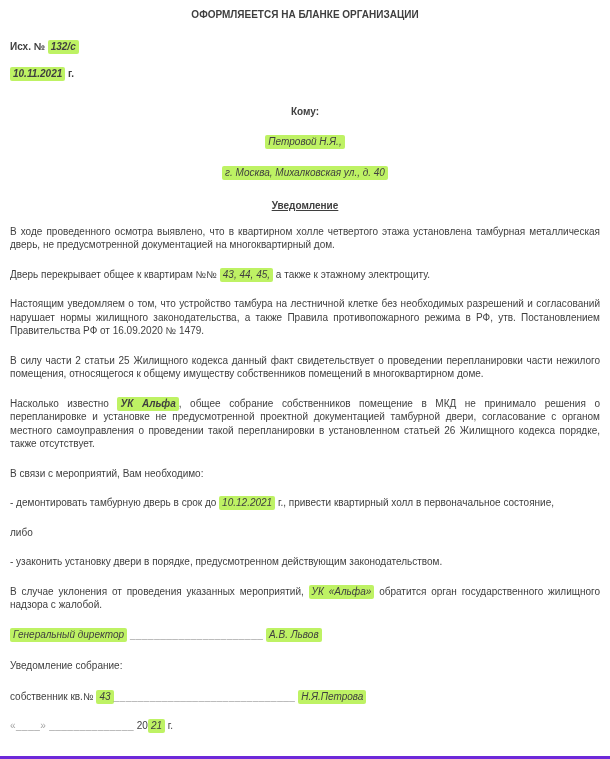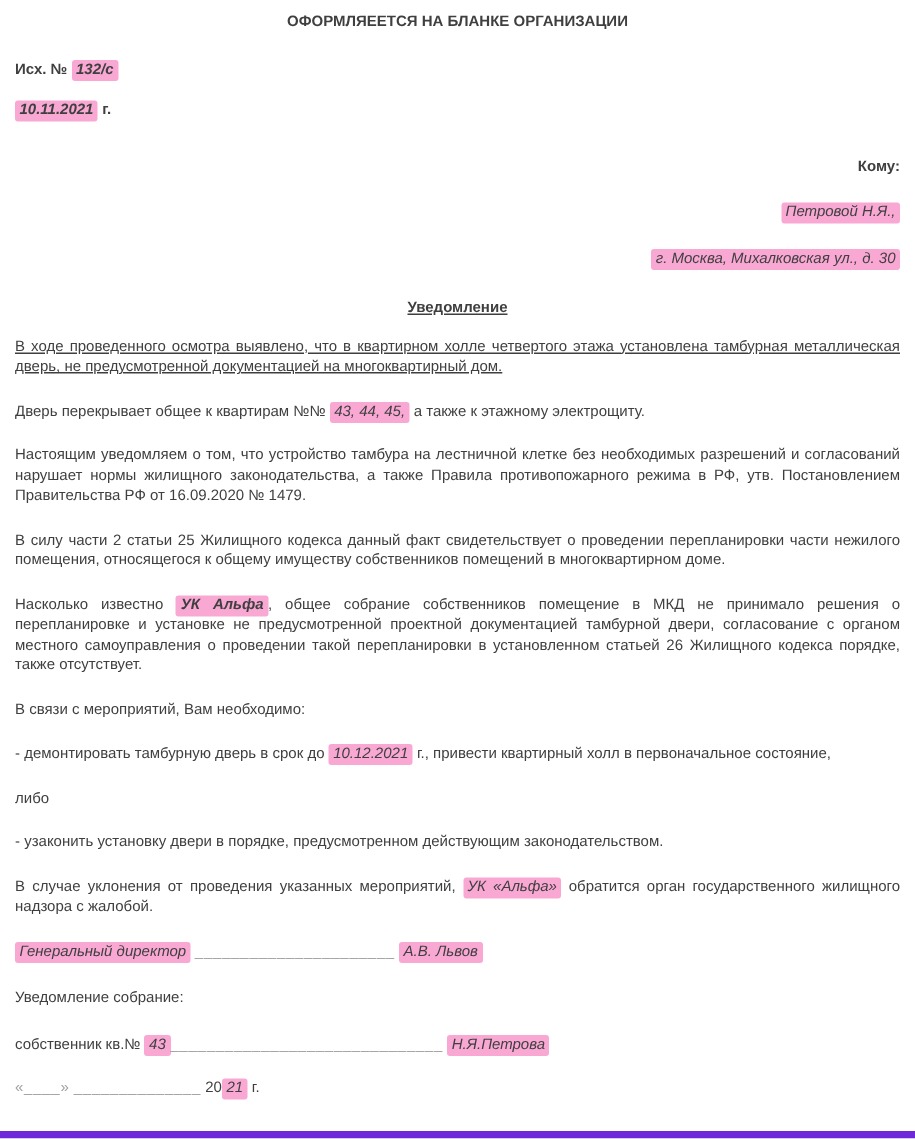--- a/index.html
+++ b/index.html
@@ -1,42 +1,42 @@
 <!DOCTYPE html>
 <html lang="ru"><head>
 <meta charset="utf-8">
 <style>
   html, body { margin: 0; padding: 0; background: #ffffff; }
   .doc {
     width: 610px;
     height: 759px;
     box-sizing: border-box;
     padding: 8px 10px 0 10px;
-    border-bottom: 5px solid #6d28d9;
+    border-bottom: 3px solid #6d28d9;
     overflow: hidden;
     font-family: "Liberation Sans", sans-serif;
     font-size: 10px;
     line-height: 13.5px;
     color: #3f3f3f;
     background: #ffffff;
   }
   .block { margin: 0; }
   .center { text-align: center; }
-  .right  { text-align: right; }
+  .right  { text-align: center; }
   .just   { text-align: justify; }
   .b      { font-weight: 700; }
   .hl {
-    background: #f9a8d4;
+    background: #bef264;
     font-style: italic;
     padding: 1px 3px 2px 3px;
     border-radius: 2px;
   }
   .hl.b { font-weight: 700; }
   .us { color: #a3a3a3; letter-spacing: 0.5px; }
-  .mt12 { margin-top: 12px; text-decoration: underline; }
+  .mt12 { margin-top: 12px; }
   .mt14 { margin-top: 14px; }
   .mt16 { margin-top: 16px; }
   .mt17 { margin-top: 17px; }
   .mt18 { margin-top: 18px; }
   .mt20 { margin-top: 20px; text-decoration: underline; }
   .mt24 { margin-top: 24px; }
 </style>
 </head>
 <body>
 
@@ -48,21 +48,21 @@
     <span class="hl b">132/с</span></p>
 
   <p class="block mt14"><span class="hl b">10.11.2021</span>
     <span class="b">г.</span></p>
 
   <p class="block mt24 right b">Кому:</p>
 
   <p class="block mt17 right"><span class="hl">Петровой Н.Я.,</span></p>
 
 
-  <p class="block mt17 right"><span class="hl">г. Москва, Михалковская ул., д. 30</span></p>
+  <p class="block mt17 right"><span class="hl">г. Москва, Михалковская ул., д. 40</span></p>
 
   <p class="block mt20 center b">Уведомление</p>
 
   <p class="block mt12 just">В ходе проведенного осмотра выявлено, что в квартирном холле четвертого этажа установлена тамбурная металлическая дверь, не предусмотренной документацией на многоквартирный дом.</p>
 
   <p class="block mt16 just"><span>Дверь перекрывает общее к квартирам №№</span>
     <span class="hl">43, 44, 45,</span>
     <span>а также к этажному электрощиту.</span></p>
 
   <p class="block mt16 just">Настоящим уведомляем о том, что устройство тамбура на лестничной клетке без необходимых разрешений и согласований нарушает нормы жилищного законодательства, а также Правила противопожарного режима в РФ, утв. Постановлением Правительства РФ от 16.09.2020 № 1479.</p>

